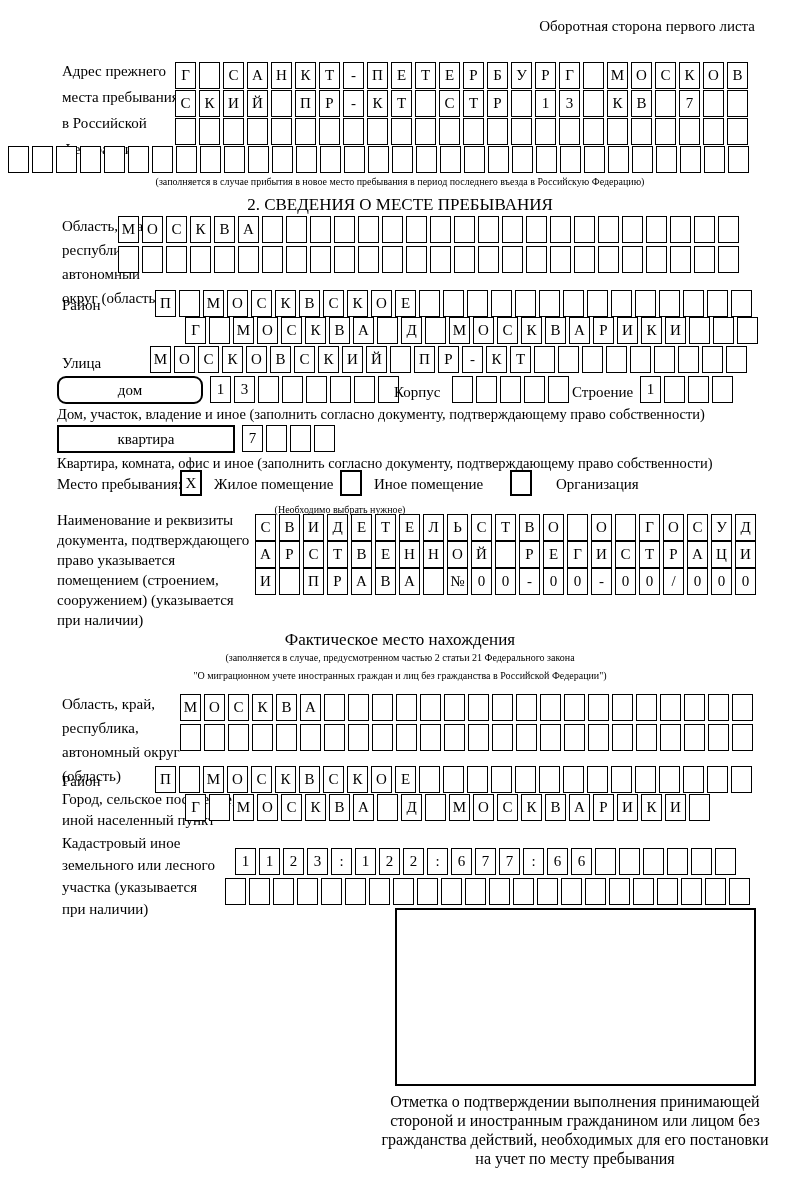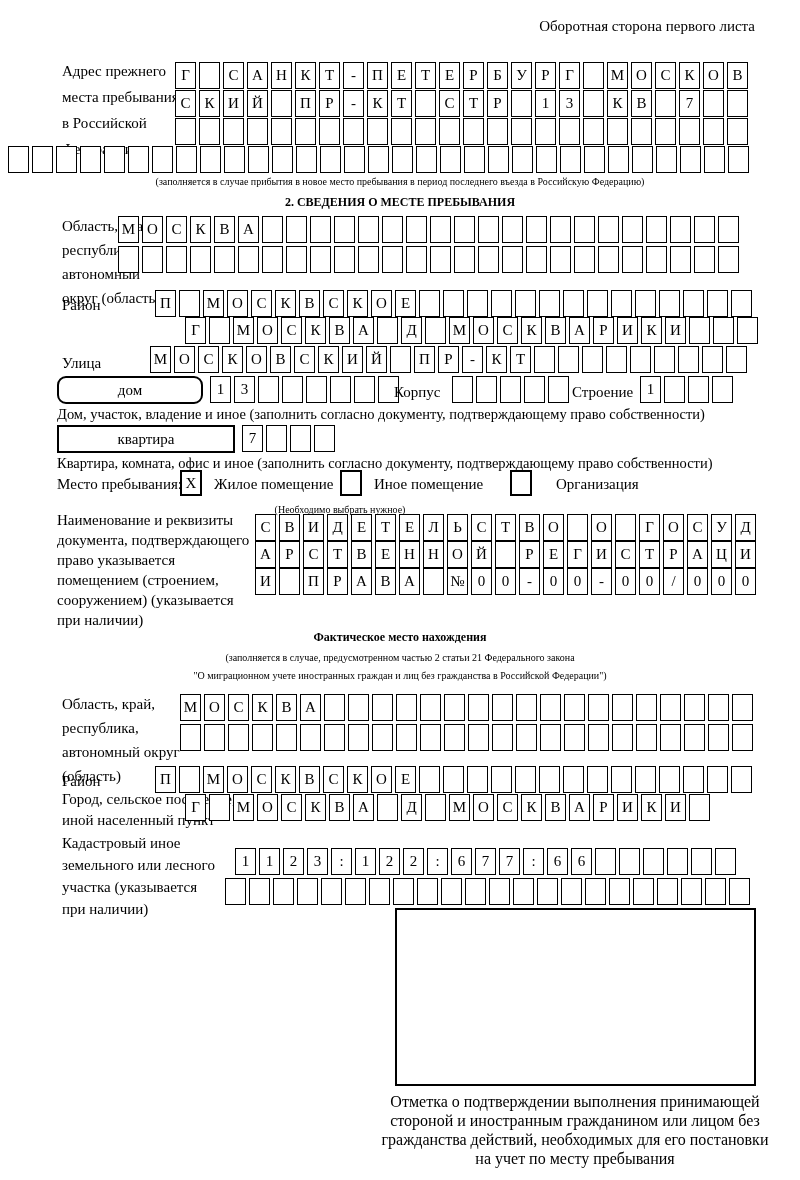--- a/index.html
+++ b/index.html
@@ -8,21 +8,21 @@
   .abs{position:absolute;}
   .crow{position:absolute;display:flex;gap:3px;}
   .cell{width:21px;height:27px;border:1.5px solid #000;box-sizing:border-box;
         display:flex;align-items:center;justify-content:center;font-size:15px;line-height:1;background:#fff;}
   .lbl{position:absolute;font-size:15px;line-height:24px;white-space:nowrap;}
   .lh21 div{line-height:21px;} .lh20 div{line-height:20px;} .lh22 div{line-height:22px;}
   .lh24 div{line-height:24px;} .lh26 div{line-height:26px;}
   .cap{position:absolute;font-size:10px;white-space:nowrap;}
   .cap2{position:absolute;font-size:14.5px;white-space:nowrap;}
   .center{left:0;width:800px;text-align:center;white-space:normal;}
-  .title{position:absolute;left:0;width:800px;text-align:center;font-weight:bold;font-size:12px;}
+  .title{position:absolute;left:0;width:800px;text-align:center;font-weight:normal;font-size:17px;}
   .wbox{position:absolute;height:28px;border:2px solid #000;box-sizing:border-box;
         display:flex;align-items:center;justify-content:center;font-size:15px;background:#fff;}
   .cb{position:absolute;width:22px;height:26px;border:2px solid #000;box-sizing:border-box;
       display:flex;align-items:center;justify-content:center;font-size:15px;background:#fff;}
   .stamp{position:absolute;border:2px solid #000;background:#fff;}
   .scap{position:absolute;font-size:16px;line-height:19px;text-align:center;}
 </style>
 </head>
 <body>
 

